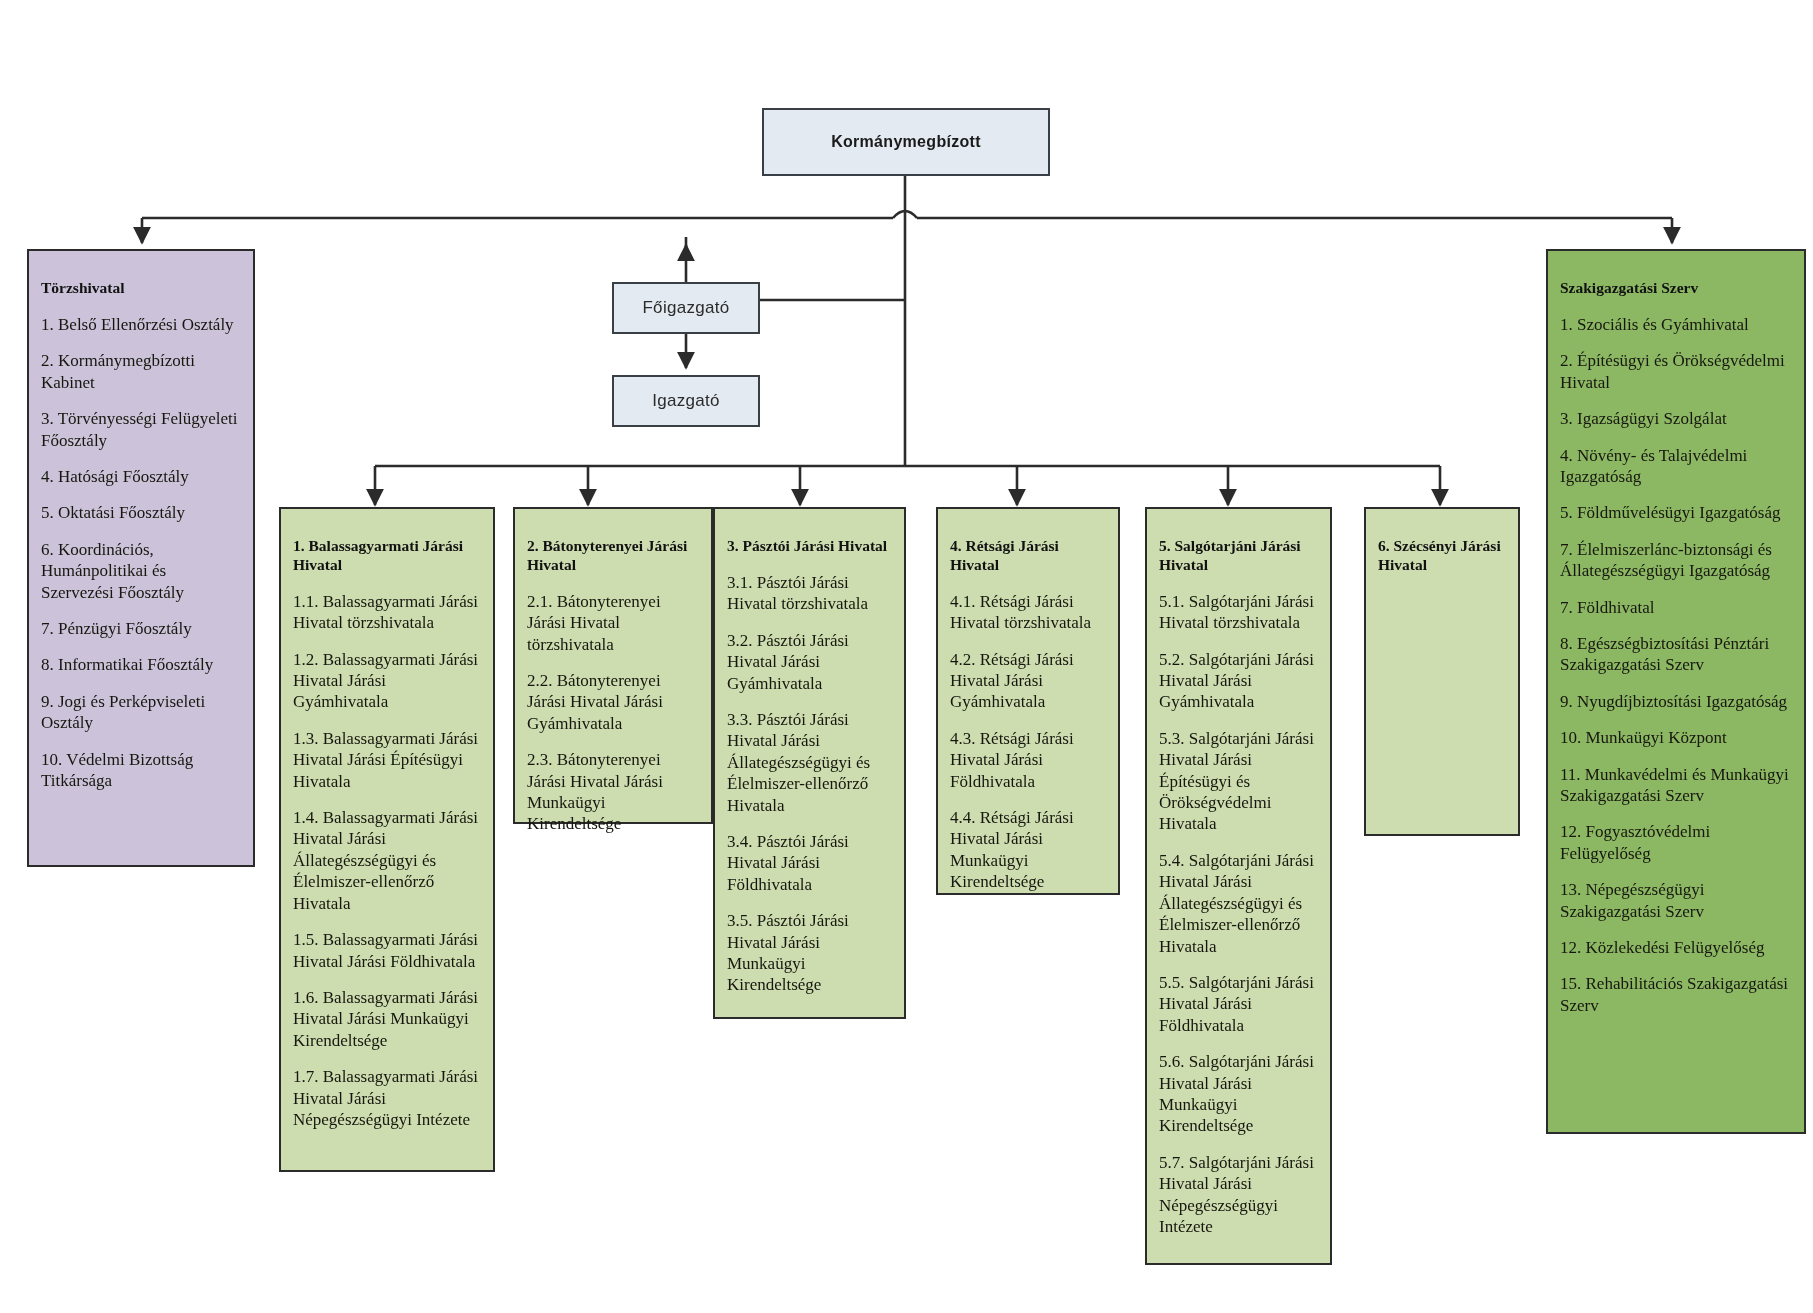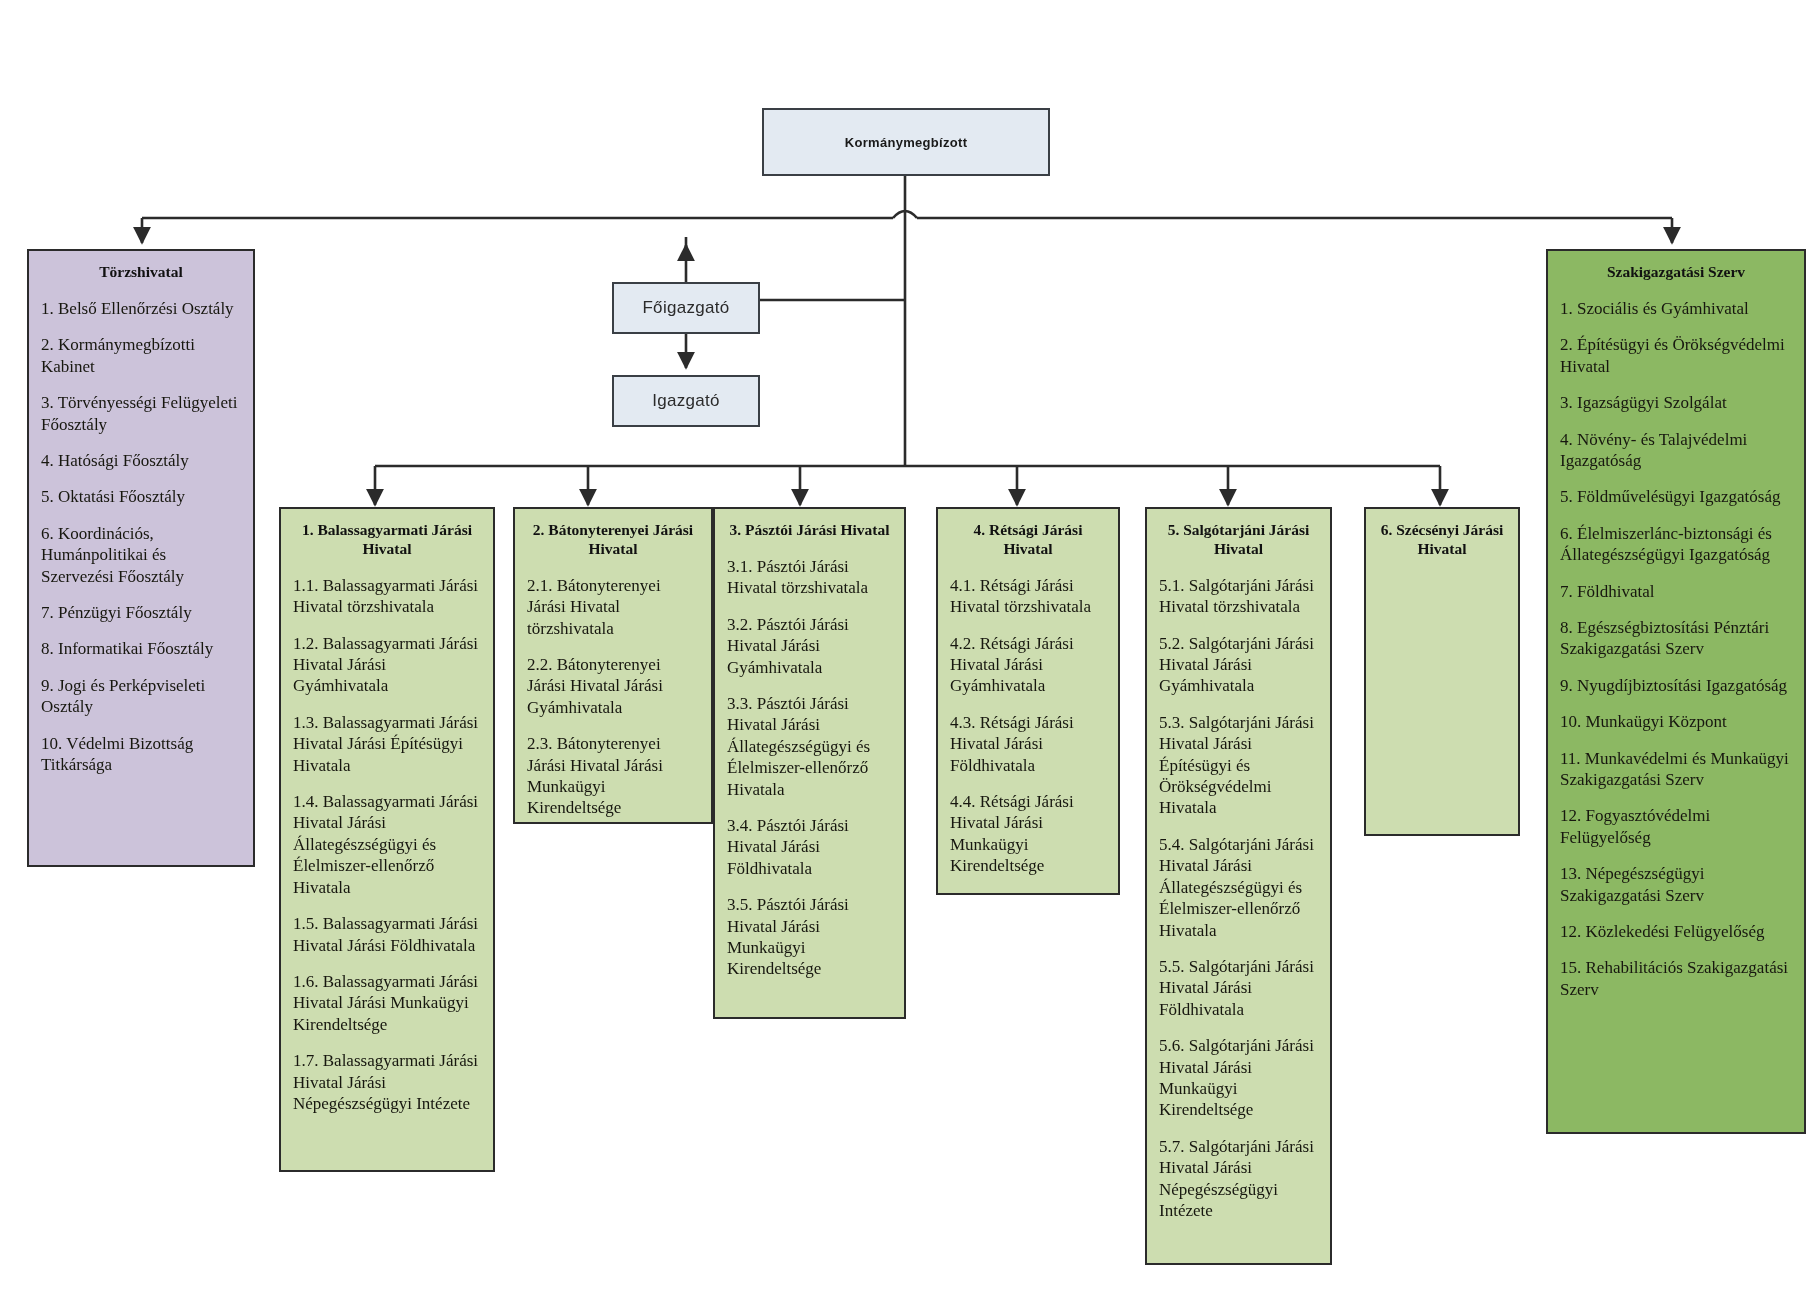--- a/index.html
+++ b/index.html
@@ -36,21 +36,21 @@
     background: #e3eaf2;
     border: 2.5px solid #3a3f45;
     display: flex;
     align-items: center;
     justify-content: center;
     padding: 0;
   }
   .node.exec .node-title {
     font-family: "Liberation Sans", "DejaVu Sans", sans-serif;
     font-weight: bold;
-    font-size: 13px;
+    font-size: 16px;
     letter-spacing: 0.3px;
     color: #1a1a1a;
     text-align: center;
   }
   .node.exec.sub .node-title {
     font-weight: normal;
     font-size: 17px;
     color: #2b2b2b;
   }
   .node.purple {
@@ -63,22 +63,22 @@
   }
   .node.green-light {
     background: #cdddb0;
     border-color: #2b2b2b;
     font-family: Liberation Serif, serif;
   }
   .node-heading {
     font-weight: bold;
     font-size: 15.5px;
     line-height: 1.22;
-    text-align: center;
-    margin: 2px 0 16px 0;
+    text-align: left;
+    margin: 18px 0 16px 0;
     color: #111111;
   }
   .node-list {
     list-style: none;
     margin: 0;
     padding: 0;
   }
   .node-list li {
     font-size: 17px;
     line-height: 1.26;
@@ -159,21 +159,21 @@
   </div>
 
   <div class="node green-dark" style="left:1546px; top:249px; width:260px; height:885px;">
     <div class="node-heading">Szakigazgatási Szerv</div>
     <ul class="node-list">
       <li>1. Szociális és Gyámhivatal</li>
       <li>2. Építésügyi és Örökségvédelmi Hivatal</li>
       <li>3. Igazságügyi Szolgálat</li>
       <li>4. Növény- és Talajvédelmi Igazgatóság</li>
       <li>5. Földművelésügyi Igazgatóság</li>
-      <li>6. Élelmiszerlánc-biztonsági és Állategészségügyi Igazgatóság</li>
+      <li>7. Élelmiszerlánc-biztonsági és Állategészségügyi Igazgatóság</li>
       <li>7. Földhivatal</li>
       <li>8. Egészségbiztosítási Pénztári Szakigazgatási Szerv</li>
       <li>9. Nyugdíjbiztosítási Igazgatóság</li>
       <li>10. Munkaügyi Központ</li>
       <li>11. Munkavédelmi és Munkaügyi Szakigazgatási Szerv</li>
       <li>12. Fogyasztóvédelmi Felügyelőség</li>
       <li>13. Népegészségügyi Szakigazgatási Szerv</li>
       <li>12. Közlekedési Felügyelőség</li>
       <li>15. Rehabilitációs Szakigazgatási Szerv</li>
     </ul>

